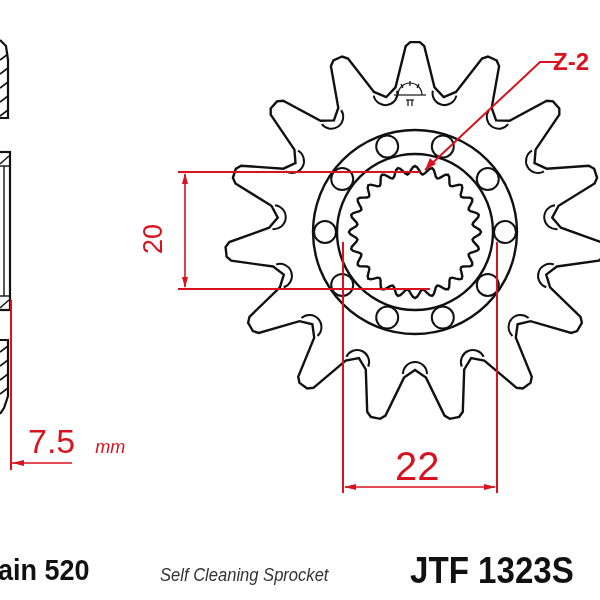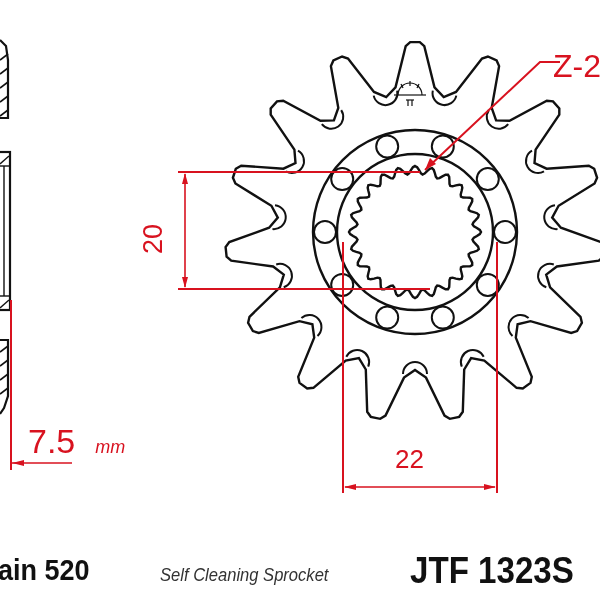--- a/index.html
+++ b/index.html
@@ -98,25 +98,25 @@
 
       <line x1="11" y1="300" x2="11" y2="470"></line>
       <line x1="11" y1="463" x2="72" y2="463" stroke-width="1.6"></line>
       <polygon points="12,463 24,460 24,466" stroke="none"></polygon>
 
       <polyline points="425,170 540,62 560,62" fill="none"></polyline>
       <polygon points="425,170 430,158 436,164" stroke="none"></polygon>
     </g>
   </svg>
 
-  <div class="lbl dim-red" style="left:553px; top:50px; font-size:32px;">Z-2</div>
+  <div class="lbl dim-red" style="left:553px; top:50px; font-size:24px;font-weight:bold;">Z-2</div>
 
   <div class="lbl dim-red" style="left:140px; top:218px; font-size:27px; transform: rotate(-90deg); transform-origin: left top; top:254px;">20</div>
 
-  <div class="lbl dim-red" style="left:395px; top:446px; font-size:26px;">22</div>
+  <div class="lbl dim-red" style="left:395px; top:446px; font-size:40px;">22</div>
 
   <div class="lbl" style="left:28px; top:424px;">
     <span class="dim-red" style="font-size:34px;  margin-top: 28px;">7.5</span>
     <span class="dim-red" style="font-size:18px; font-style: italic; margin-left:16px;">mm</span>
   </div>
 
   <div class="lbl caption-bold" style="left:-2px; top:555px; font-size:30px; transform: scaleX(0.9); transform-origin:left;">ain 520</div>
 
   <div class="lbl caption-italic" style="left:160px; top:566px; font-size:18px; transform: scaleX(0.92); transform-origin:left;">Self Cleaning Sprocket</div>
 

